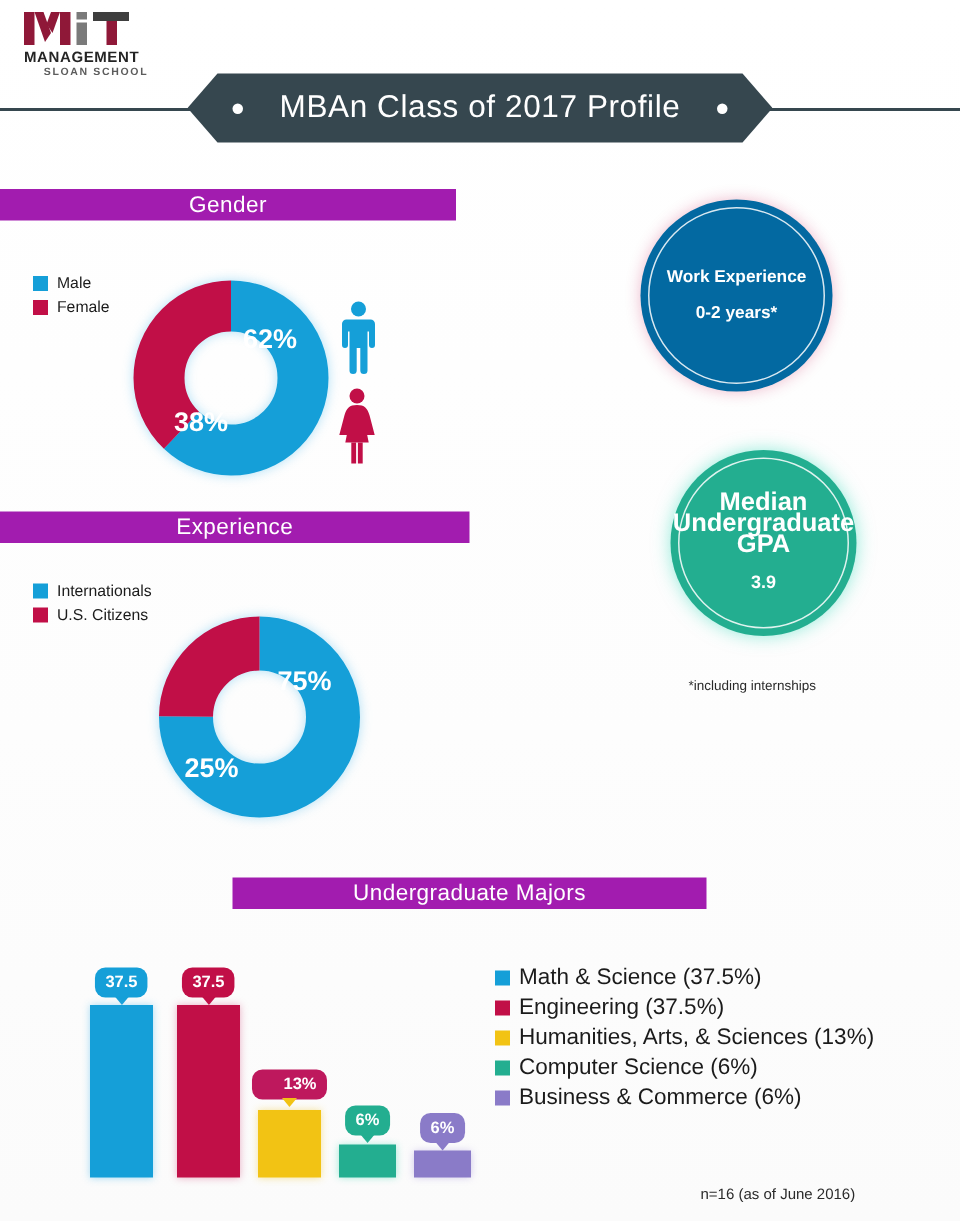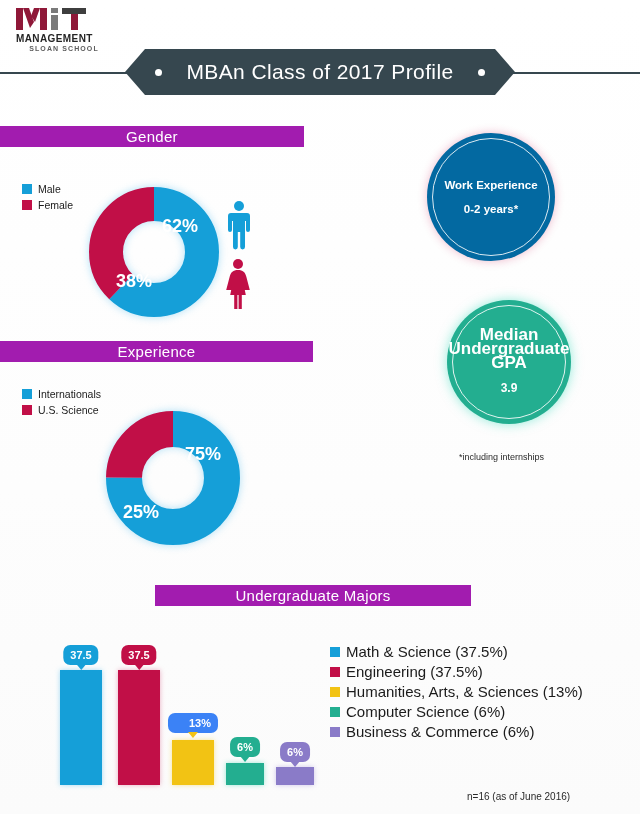--- a/index.html
+++ b/index.html
@@ -160,21 +160,21 @@
   <span>Experience</span>
 </div>
 
 <div class="legend" id="legend-citizen">
   <div class="row">
     <span class="sw" style="background:#159fd8"></span>
     <span class="lbl">Internationals</span>
   </div>
   <div class="row">
     <span class="sw" style="background:#c10f47"></span>
-    <span class="lbl">U.S. Science</span>
+    <span class="lbl">U.S. Citizens</span>
   </div>
 </div>
 
 <div class="donut" id="donut-citizen">
   <svg width="136" height="136" viewBox="0 0 136 136">
     <circle cx="68" cy="68" r="49" fill="none" stroke="#159fd8" stroke-width="36" stroke-dasharray="230.9 76.9" transform="rotate(-90 68 68)"></circle>
     <circle cx="68" cy="68" r="49" fill="none" stroke="#c10f47" stroke-width="36" stroke-dasharray="76.9 230.9" stroke-dashoffset="-230.9" transform="rotate(-90 68 68)"></circle>
   </svg>
   <span class="pct" style="left:80px;top:34px;">75%</span>
   <span class="pct" style="left:18px;top:92px;">25%</span>
@@ -211,21 +211,21 @@
 
   <div class="bargroup" style="left:58px;width:42px;height:140px;">
     <div class="bubble" style="top:0px;background:#c10f47;">
       <span>37.5</span>
       <span class="tail" style="border-top:6px solid #c10f47;"></span>
     </div>
     <div class="bar" style="height:115px;background:#c10f47;box-shadow:0 0 5px rgba(200,30,90,.35);"></div>
   </div>
 
   <div class="bargroup" style="left:112px;width:42px;height:140px;">
-    <div class="bubble" style="top:68px;background:#3b82f6;padding-left:21px;">
+    <div class="bubble" style="top:68px;background:#be185d;padding-left:21px;">
       <span>13%</span>
       <span class="tail" style="border-top:6px solid #f2c314;"></span>
     </div>
     <div class="bar" style="height:45px;background:#f2c314;box-shadow:0 0 5px rgba(240,200,40,.45);"></div>
   </div>
 
   <div class="bargroup" style="left:166px;width:38px;height:140px;">
     <div class="bubble" style="top:92px;background:#23ae90;">
       <span>6%</span>
       <span class="tail" style="border-top:6px solid #23ae90;"></span>

